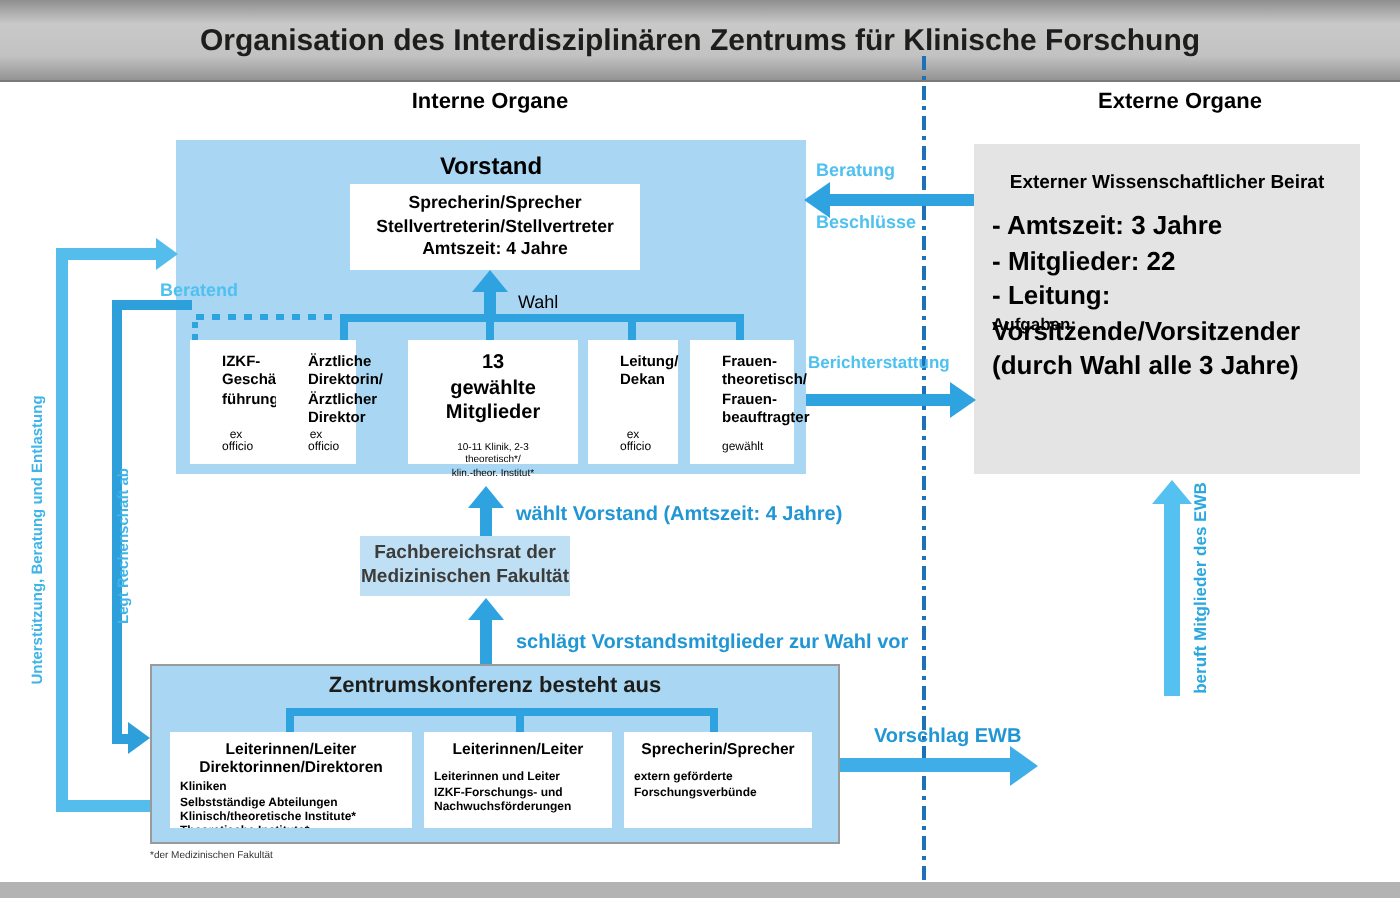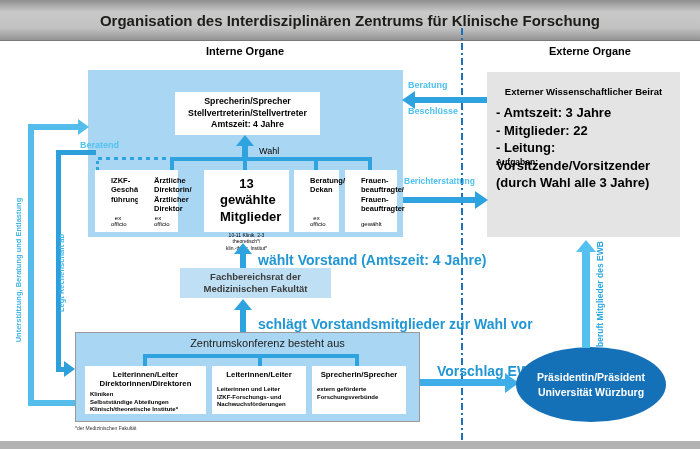--- a/index.html
+++ b/index.html
@@ -21,21 +21,21 @@
 
   .panel{background:#a9d6f2;}
   .whitebox{background:#ffffff;}
 
   .bar{background:#2fa3e0;}
   .head-up{width:0;height:0;border-left:9px solid transparent;border-right:9px solid transparent;border-bottom:11px solid #2fa3e0;}
   .head-right{width:0;height:0;border-top:9px solid transparent;border-bottom:9px solid transparent;border-left:13px solid #2fa3e0;}
   .head-left{width:0;height:0;border-top:9px solid transparent;border-bottom:9px solid transparent;border-right:13px solid #2fa3e0;}
 
   .lbl-light{color:#4fc1f0;font-size:9px;font-weight:600;}
-  .lbl-med{color:#2196d4;font-size:14px;font-weight:600;}
+  .lbl-med{color:#2196d4;font-size:10px;font-weight:600;}
   .rot{transform:rotate(-90deg);font-weight:600;color:#3fb4e8;font-size:7.5px;text-align:center;height:12px;line-height:12px;}
 
   .member{top:170px;height:62px;display:flex;flex-direction:column;justify-content:space-between;
     padding:6px 16px 5px;box-sizing:border-box;text-align:center;}
   .member .m-name{font-size:7.5px;font-weight:bold;line-height:1.25;color:#000;}
   .member .m-note{font-size:6px;color:#000;}
   .m-detail{font-size:5px;color:#000;line-height:1.3;margin-top:7px;}
 
   .group{top:366px;height:48px;box-sizing:border-box;padding:4px 5px;text-align:left;overflow:hidden;}
   .group .g-name{font-size:7.8px;font-weight:bold;line-height:1.18;color:#000;text-align:center;}
@@ -52,20 +52,21 @@
   <div class="abs titlebar">Organisation des Interdisziplinären Zentrums für Klinische Forschung</div>
 
   <div class="abs sec-head center" style="left:490px;width:200px;">Externe Organe</div>
   <div class="abs sec-head center" style="left:100px;width:290px;">Interne Organe</div>
 
   <div class="abs divider"></div>
 
   <div class="abs bottombar"></div>
 
   <div class="abs panel" style="left:88px;top:70px;width:315px;height:167px;"></div>
+  <div class="abs center" style="left:88px;top:76px;width:315px;font-size:12px;font-weight:bold;color:#000;">Vorstand</div>
 
   <div class="abs whitebox pre center" style="left:175px;top:92px;width:145px;height:43px;display:flex;align-items:center;justify-content:center;font-size:8.8px;font-weight:bold;line-height:1.35;color:#000;">Sprecherin/Sprecher
 Stellvertreterin/Stellvertreter
 Amtszeit: 4 Jahre</div>
 
   <div class="abs head-up" style="left:236px;top:135px;"></div>
   <div class="abs bar" style="left:242px;top:146px;width:6px;height:13px;"></div>
   <div class="abs" style="left:259px;top:146px;font-size:9px;color:#000;">Wahl</div>
 
   <div class="abs lbl-light" style="left:80px;top:140px;">Beratend</div>
@@ -86,35 +87,35 @@
   </div>
   <div class="abs whitebox member" style="left:138px;width:40px;">
     <div class="m-name pre">Ärztliche
 Direktorin/
 Ärztlicher
 Direktor</div>
     <div class="m-note">ex officio</div>
   </div>
   <div class="abs whitebox member" style="left:204px;width:85px;">
     <div>
-      <div class="m-name pre" style="font-size:13px;">13 gewählte
+      <div class="m-name pre" style="font-size:10px;">13 gewählte
 Mitglieder</div>
       <div class="m-detail pre">10-11 Klinik, 2-3 theoretisch*/
 klin.-theor. Institut*</div>
     </div>
     <div class="m-note"></div>
   </div>
   <div class="abs whitebox member" style="left:294px;width:45px;">
-    <div class="m-name pre">Beratung/
+    <div class="m-name pre">Leitung/
 Dekan</div>
     <div class="m-note">ex officio</div>
   </div>
   <div class="abs whitebox member" style="left:345px;width:52px;">
     <div class="m-name pre">Frauen-
-beauftragte/
+theoretisch/
 Frauen-
 beauftragter</div>
     <div class="m-note">gewählt</div>
   </div>
 
   <div class="abs" style="left:487px;top:72px;width:193px;height:165px;background:#e4e4e4;"></div>
   <div class="abs center" style="left:487px;top:86px;width:193px;font-size:9.5px;font-weight:bold;color:#000;">Externer Wissenschaftlicher Beirat</div>
   <div class="abs pre" style="left:496px;top:104px;width:180px;font-size:13px;font-weight:bold;line-height:1.35;color:#000;">- Amtszeit: 3 Jahre
 - Mitglieder: 22
 - Leitung: Vorsitzende/Vorsitzender
@@ -127,29 +128,29 @@
   <div class="abs lbl-light" style="left:408px;top:106px;">Beschlüsse</div>
 
   <div class="abs lbl-light" style="left:404px;top:176px;font-size:8.5px;">Berichterstattung</div>
   <div class="abs bar" style="left:403px;top:197px;width:72px;height:6px;"></div>
   <div class="abs head-right" style="left:475px;top:191px;"></div>
 
   <div class="abs head-up" style="left:234px;top:243px;"></div>
   <div class="abs bar" style="left:240px;top:254px;width:6px;height:14px;"></div>
   <div class="abs lbl-med" style="left:258px;top:252px;">wählt Vorstand (Amtszeit: 4 Jahre)</div>
 
-  <div class="abs pre center" style="left:180px;top:268px;width:151px;height:30px;background:#bfe0f4;display:flex;align-items:center;justify-content:center;font-size:9.5px;font-weight:600;color:#3c3c3b;line-height:1.3;">Fachbereichsrat der
+  <div class="abs pre center" style="left:180px;top:268px;width:105px;height:30px;background:#bfe0f4;display:flex;align-items:center;justify-content:center;font-size:9.5px;font-weight:600;color:#3c3c3b;line-height:1.3;">Fachbereichsrat der
 Medizinischen Fakultät</div>
 
   <div class="abs head-up" style="left:234px;top:299px;"></div>
   <div class="abs bar" style="left:240px;top:310px;width:6px;height:22px;"></div>
   <div class="abs lbl-med" style="left:258px;top:316px;">schlägt Vorstandsmitglieder zur Wahl vor</div>
 
   <div class="abs panel" style="left:75px;top:332px;width:345px;height:90px;border:1px solid #9a9a9a;box-sizing:border-box;"></div>
-  <div class="abs center" style="left:75px;top:337px;width:345px;font-size:11px;font-weight:normal;color:#1d1d1b;padding-left:20px;">Zentrumskonferenz besteht aus</div>
+  <div class="abs center" style="left:75px;top:337px;width:345px;font-size:11px;font-weight:bold;color:#1d1d1b;">Zentrumskonferenz besteht aus</div>
 
   <div class="abs bar" style="left:143px;top:354px;width:216px;height:4px;"></div>
   <div class="abs bar" style="left:143px;top:358px;width:4px;height:8px;"></div>
   <div class="abs bar" style="left:258px;top:358px;width:4px;height:8px;"></div>
   <div class="abs bar" style="left:355px;top:358px;width:4px;height:8px;"></div>
 
   <div class="abs whitebox group" style="left:85px;width:121px;">
     <div class="g-name pre">Leiterinnen/Leiter
 Direktorinnen/Direktoren</div>
     <div class="g-detail pre">Kliniken
@@ -168,22 +169,20 @@
     <div class="g-detail pre" style="margin-top:7px;">extern geförderte
 Forschungsverbünde</div>
   </div>
 
   <div class="abs" style="left:75px;top:425px;font-size:5px;color:#333;">*der Medizinischen Fakultät</div>
 
   <div class="abs lbl-med" style="left:437px;top:363px;">Vorschlag EWB</div>
   <div class="abs" style="left:420px;top:379px;width:85px;height:7px;background:#3faee8;"></div>
   <div class="abs" style="left:505px;top:373px;width:0;height:0;border-top:10px solid transparent;border-bottom:10px solid transparent;border-left:14px solid #3faee8;"></div>
 
-  <div class="abs pre center" style="left:516px;top:347px;width:150px;height:75px;background:#1471b8;border-radius:50%;display:flex;align-items:center;justify-content:center;color:#fff;font-size:10.5px;font-weight:bold;line-height:1.35;">Präsidentin/Präsident
-Universität Würzburg</div>
 
   <div class="abs" style="left:576px;top:240px;width:0;height:0;border-left:10px solid transparent;border-right:10px solid transparent;border-bottom:12px solid #55c1f0;"></div>
   <div class="abs" style="left:582px;top:252px;width:8px;height:96px;background:#55c1f0;"></div>
   <div class="abs rot" style="left:520px;top:288px;width:160px;color:#2ba8e0;font-size:8.5px;">beruft Mitglieder des EWB</div>
 
   <div class="abs" style="left:28px;top:124px;width:6px;height:282px;background:#54bdeb;"></div>
   <div class="abs" style="left:30px;top:124px;width:48px;height:6px;background:#54bdeb;"></div>
   <div class="abs" style="left:78px;top:119px;width:0;height:0;border-top:8px solid transparent;border-bottom:8px solid transparent;border-left:11px solid #54bdeb;"></div>
   <div class="abs" style="left:28px;top:400px;width:47px;height:6px;background:#54bdeb;"></div>
   <div class="abs rot" style="left:-61px;top:264px;width:160px;">Unterstützung, Beratung und Entlastung</div>

